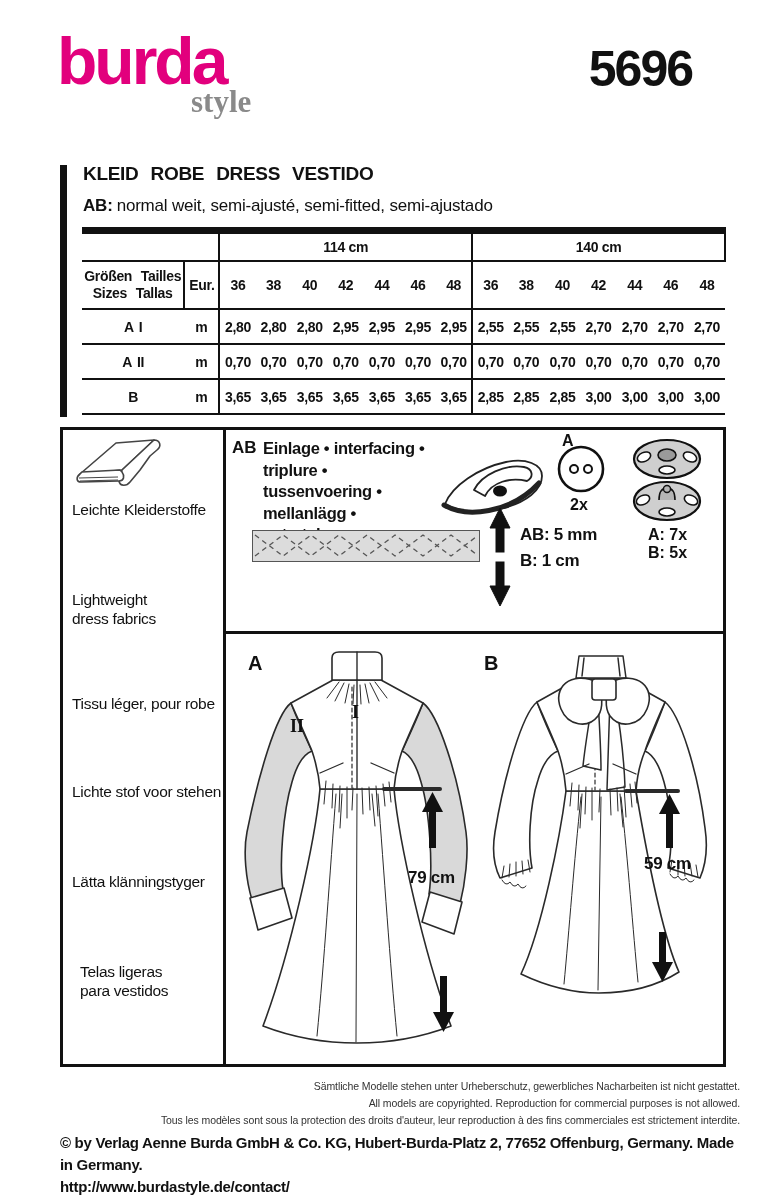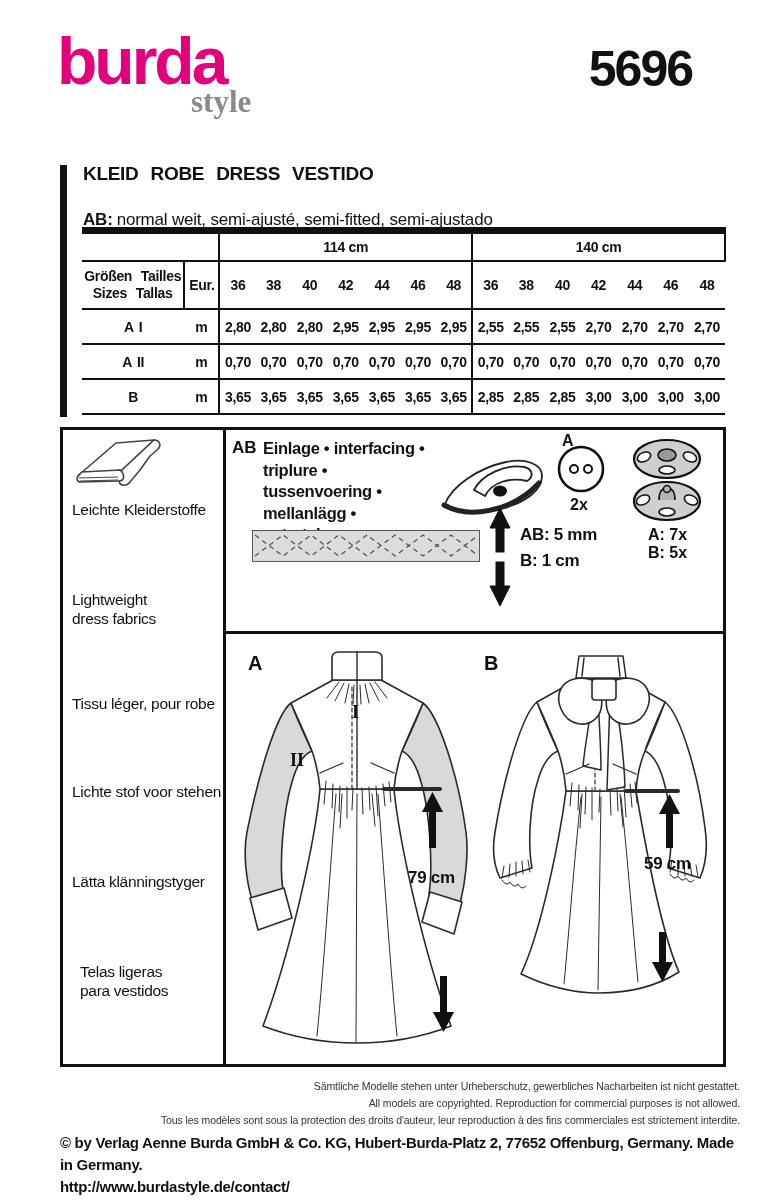--- a/index.html
+++ b/index.html
@@ -50,21 +50,21 @@
 <body>
 
 <div class="page">
 
   <div class="abs logo-burda" style="left:57px;top:28px;color:#e2007d;">burda</div>
   <div class="abs logo-style" style="left:191px;top:86px;color:#8a8a8a;">style</div>
   <div class="abs pattern-number" style="right:61px;top:38px;">5696</div>
 
   <div class="abs left-bar" style="left:60px;top:165px;width:7px;height:252px;"></div>
   <div class="abs garment-title" style="left:83px;top:164px;">KLEID ROBE DRESS VESTIDO</div>
-  <div class="abs fit-line" style="left:83px;top:211px;text-align:right;">
+  <div class="abs fit-line" style="left:83px;top:197px;text-align:right;">
     <b>AB:</b><span>normal weit, semi-ajusté, semi-fitted, semi-ajustado</span>
   </div>
 
   <table class="sizes abs" style="left:82px;top:227px;">
     <colgroup>
       <col style="width:102px">
         <col style="width:35px">
       <col span="14" style="width:36px">
     </colgroup>
     <tbody>
@@ -300,21 +300,21 @@
       <g fill="#111" stroke="none">
         <rect x="190" y="168" width="7" height="38"></rect>
         <path d="M193.5,152 L183,172 L204,172 Z"></path>
         <rect x="183" y="290" width="7" height="34"></rect>
         <path d="M186.5,340 L176,320 L197,320 Z"></path>
       </g>
     </g>
   </svg>
 
   <div class="abs view-letter" style="left:248px;top:652px;">A</div>
-  <div class="abs roman" style="left:290px;top:716px;margin-top:34px;">II</div>
+  <div class="abs roman" style="left:290px;top:716px;">II</div>
   <div class="abs roman" style="left:352px;top:702px;">I</div>
   <div class="abs length-label" style="left:408px;top:868px;">79 cm</div>
   <div class="abs view-letter" style="left:484px;top:652px;">B</div>
   <div class="abs length-label" style="left:644px;top:854px;">59 cm</div>
 
   <div class="abs" style="left:60px;top:1078px;width:680px;">
     <div class="fine-print">Sämtliche Modelle stehen unter Urheberschutz, gewerbliches Nacharbeiten ist nicht gestattet.</div>
     <div class="fine-print">All models are copyrighted. Reproduction for commercial purposes is not allowed.</div>
     <div class="fine-print">Tous les modèles sont sous la protection des droits d'auteur, leur reproduction à des fins commerciales est strictement interdite.</div>
     <div class="publisher-line">© by Verlag Aenne Burda GmbH &amp; Co. KG, Hubert-Burda-Platz 2, 77652 Offenburg, Germany. Made in Germany.</div>

